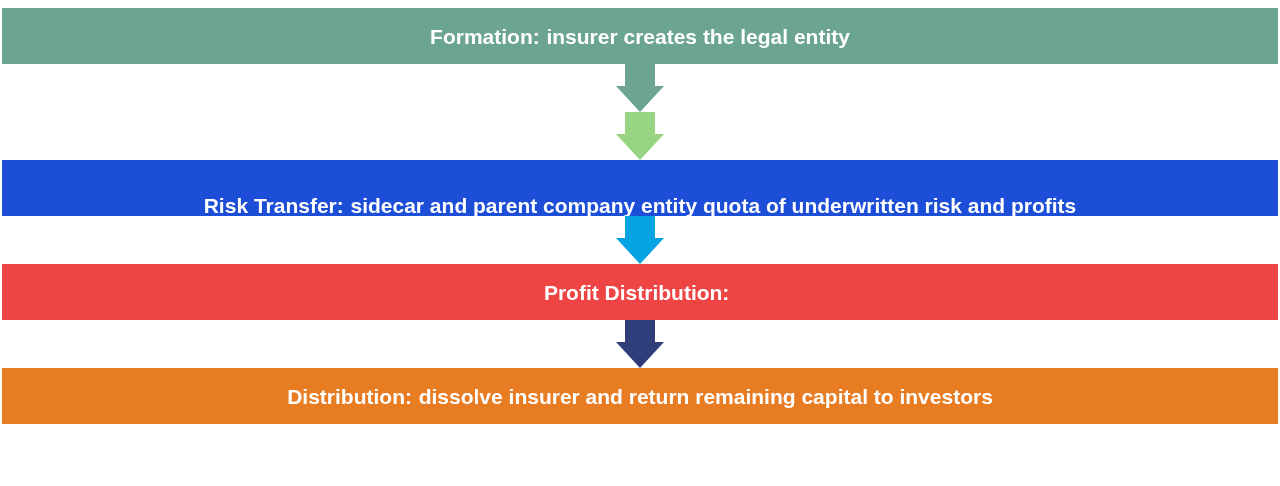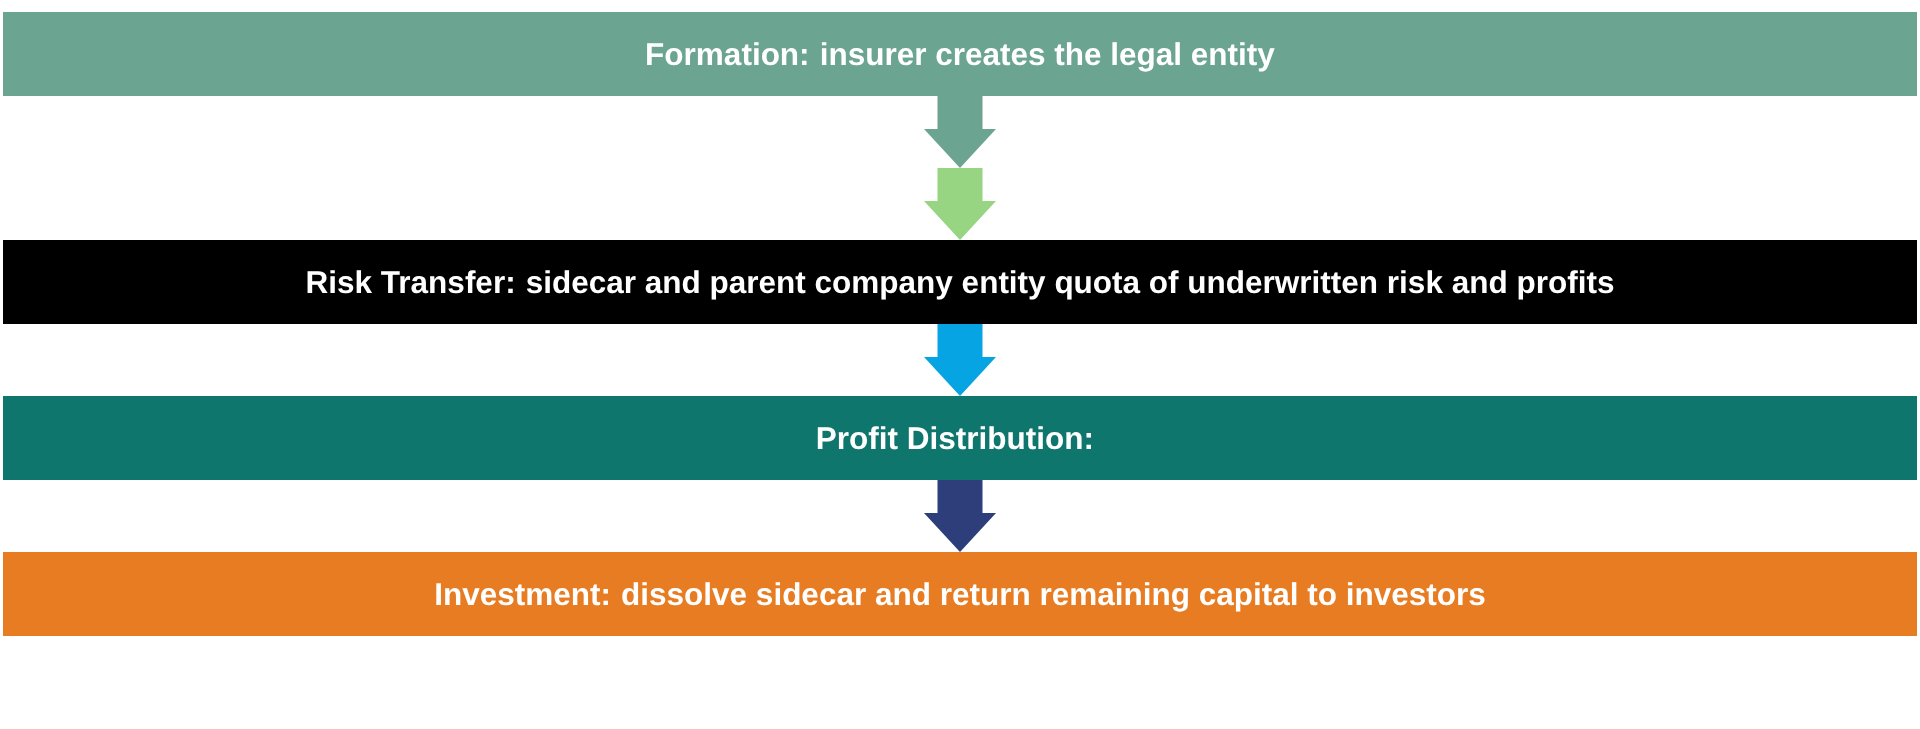--- a/index.html
+++ b/index.html
@@ -66,42 +66,42 @@
 
   <section class="step">
     <div class="arrow-wrap">
       <svg viewBox="0 0 48 48" aria-hidden="true">
         <polygon class="arrow-poly" points="9,0 9,22 0,22 24,48 48,22 39,22 39,0" fill="#97d583"></polygon>
       </svg>
     </div>
   </section>
 
   <section class="step">
-    <div class="band" style="background: #000000; color: rgb(255, 255, 255);">
+    <div class="band" style="background: #1d4ed8; color: rgb(255, 255, 255); align-items: flex-end;">
       <span class="band-label">Risk Transfer:</span>
       <span class="band-desc">sidecar and parent company entity quota of underwritten risk and profits</span>
     </div>
     <div class="arrow-wrap">
       <svg viewBox="0 0 48 48" aria-hidden="true">
         <polygon class="arrow-poly" points="9,0 9,22 0,22 24,48 48,22 39,22 39,0" fill="#06a4e3"></polygon>
       </svg>
     </div>
   </section>
 
   <section class="step">
-    <div class="band" style="background: #0f766e; color: rgb(255, 255, 255);">
+    <div class="band" style="background: #ef4444; color: rgb(255, 255, 255);">
       <span class="band-label">Profit Distribution:</span>
     </div>
     <div class="arrow-wrap">
       <svg viewBox="0 0 48 48" aria-hidden="true">
         <polygon class="arrow-poly" points="9,0 9,22 0,22 24,48 48,22 39,22 39,0" fill="#2d3e7a"></polygon>
       </svg>
     </div>
   </section>
 
   <section class="step">
     <div class="band" style="background: rgb(232, 124, 34); color: rgb(255, 255, 255);">
-      <span class="band-label">Investment:</span>
-      <span class="band-desc">dissolve sidecar and return remaining capital to investors</span>
+      <span class="band-label">Distribution:</span>
+      <span class="band-desc">dissolve insurer and return remaining capital to investors</span>
     </div>
   </section>
 
 </div>
 
 </body></html>

